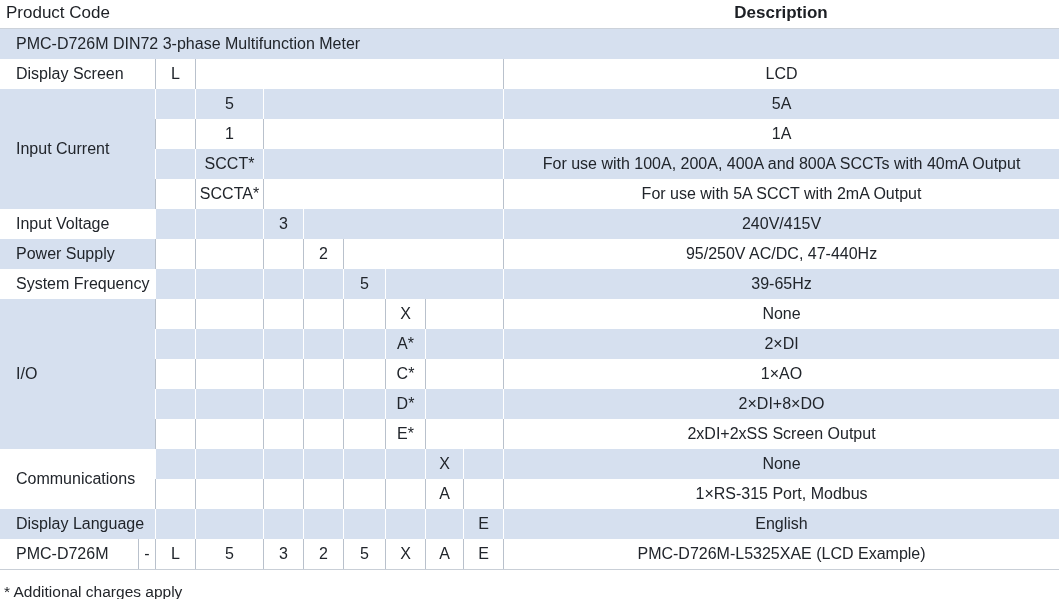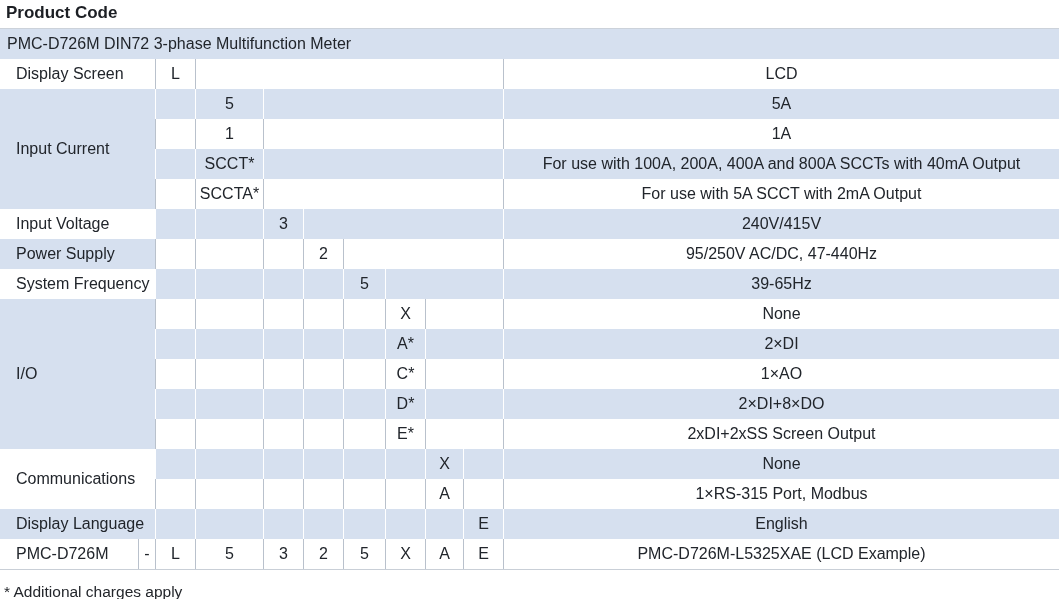--- a/index.html
+++ b/index.html
@@ -9,21 +9,21 @@
     background: #ffffff;
     font-family: "Liberation Sans", sans-serif;
     color: #21252b;
     overflow: hidden;
   }
   .page { width: 1059px; height: 599px; position: relative; }
 
   .table-header { position: relative; height: 28px; }
   .table-header .pc {
     position: absolute; left: 6px; top: 3px;
-    font-size: 17px; font-weight: bold; color: #1c1f24;
+    font-size: 17px; font-weight: normal; color: #1c1f24;
   }
   .table-header .desc {
     position: absolute; left: 503px; top: 3px; width: 556px;
     text-align: center; font-size: 17px; font-weight: bold; color: #1c1f24;
   }
 
   table.codetable {
     border-collapse: separate; border-spacing: 0;
     table-layout: fixed; width: 1059px;
     border-top: 1px solid #ccd2da;
@@ -38,34 +38,35 @@
   tr.u > td { background: #d6e0ef; }
   tr.w > td { background: #ffffff; }
 
   
   tr.w > td.b { border-left: 1px solid #b9c1cc; }
   tr.u > td.b { border-left: 1px solid #ffffff; }
 
   td.lab { text-align: left; padding-left: 16px; }
   td.lu { background: #d6e0ef !important; margin-top: 37px; }
   td.lw { background: #ffffff !important; }
-  td.pl { text-align: left; padding-left: 7px; }
+  td.pl { text-align: left; padding-left: 16px; }
 
   .footnote {
     margin: 13px 0 0 4px;
     font-size: 15.5px; color: #23262b;
   }
 </style>
 </head>
 <body>
 
 <div class="page">
 
   <div class="table-header">
     <span class="pc">Product Code</span>
+    <span class="desc">Description</span>
   </div>
 
   <table class="codetable">
     <colgroup>
       <col style="width:138px">
         <col style="width:17px">
         <col style="width:40px">
         <col style="width:68px">
       <col style="width:40px">
         <col style="width:40px">

